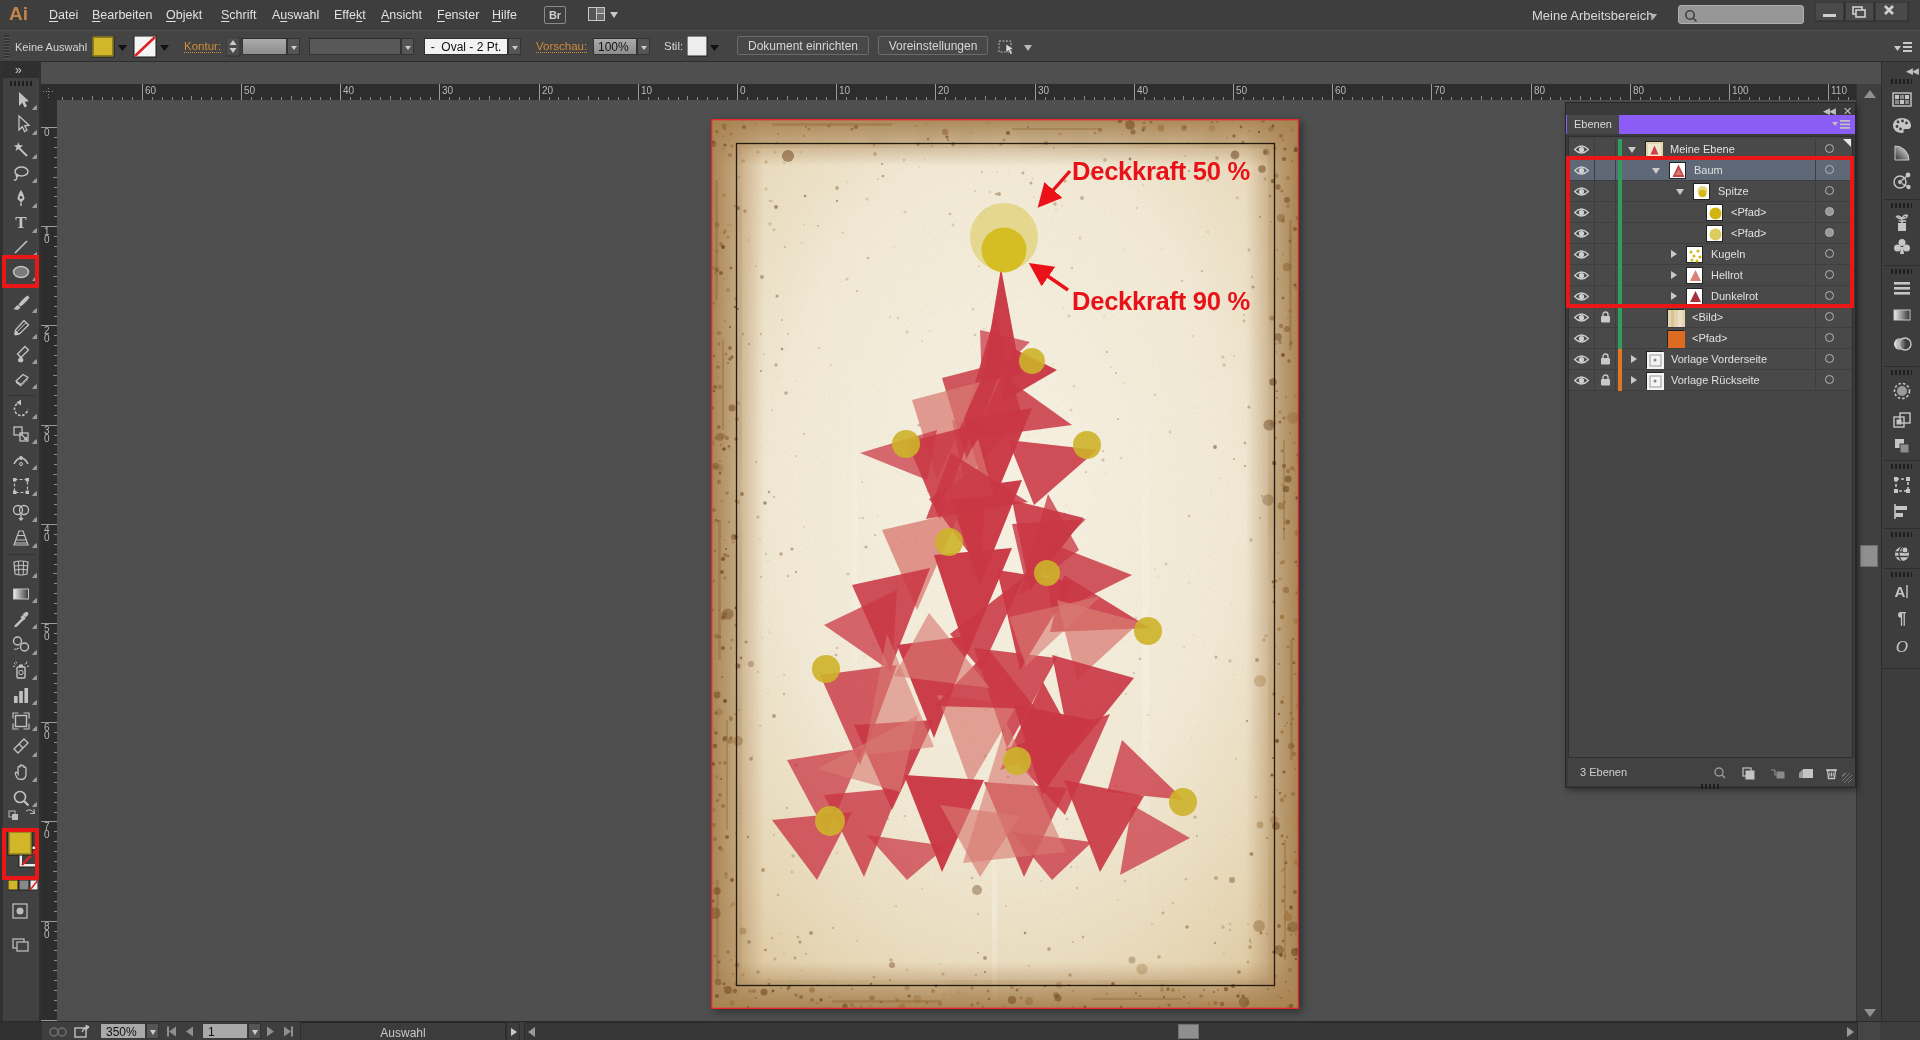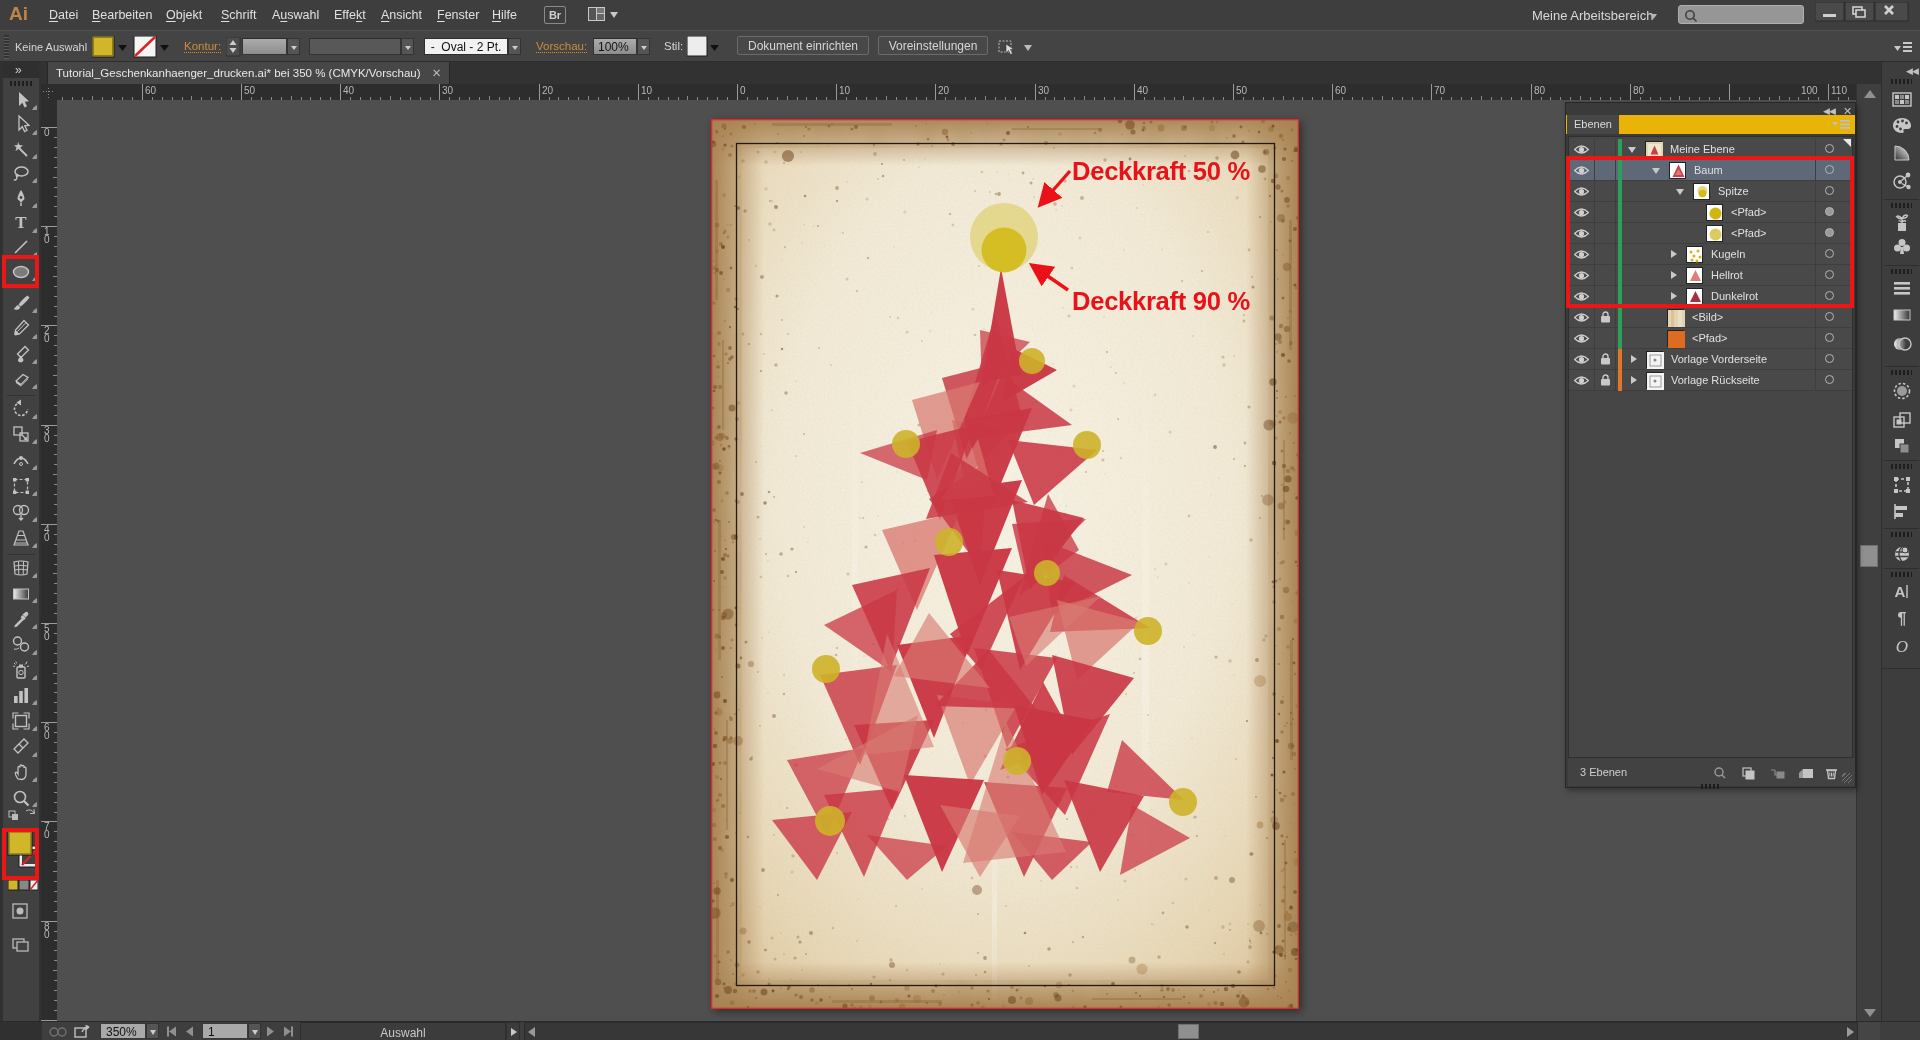--- a/index.html
+++ b/index.html
@@ -40,21 +40,21 @@
 #canvas{left:57px;top:100px;width:1799px;height:921px;background:#4f4f4f;overflow:hidden}
 
 #vscroll{left:1856px;top:84px;width:25px;height:937px;background:#3f3f3f;border-left:1px solid #333}
 #hscrollrow{left:0;top:1021px;width:1920px;height:19px;background:#3e3e3e;border-top:1px solid #2a2a2a}
 .thumb{position:absolute;background:#8f8f8f;border:1px solid #6f6f6f}
 .sarrow{position:absolute;width:0;height:0}
 
 .lightfield{position:absolute;background:#a9a9a9;border:1px solid #3a3a3a;color:#111;font-size:12px;height:16px}
 
 #lpanel{left:1565px;top:102px;width:291px;height:686px;background:#3a3a3a;border:1px solid #272727;box-shadow:2px 3px 6px rgba(0,0,0,.35)}
-#lp-tabrow{position:absolute;left:0;top:12px;width:100%;height:19px;background:#eab308}
+#lp-tabrow{position:absolute;left:0;top:12px;width:100%;height:19px;background:#8b5cf6}
 #lp-tab{position:absolute;left:1px;top:0px;width:52px;height:19px;background:#474747;color:#dadada;font-size:11px;text-align:center;line-height:19px}
 #lp-rows{position:absolute;left:2px;top:33px;width:285px;height:622px;background:#464646;border:1px solid #2f2f2f}
 .lrow{position:absolute;left:0;width:283px;height:21px;background:#494949;border-bottom:1px solid #3e3e3e;color:#e0e0e0;font-size:11px}
 .lrow.sel{background:#5e6876}
 .lcell-eye{position:absolute;left:0;top:0;width:26px;height:21px;border-right:1px solid #3e3e3e}
 .lcell-lock{position:absolute;left:26px;top:0;width:21px;height:21px;border-right:1px solid #3e3e3e}
 .cbar{position:absolute;left:49px;top:0;width:4px;height:21px}
 .lthumb{position:absolute;top:2px;width:17px;height:17px;background:#fff;border:1px solid #222}
 .llabel{position:absolute;top:4px}
 .ltarget{position:absolute;right:18px;top:5px;width:9px;height:9px;border:1.5px solid #b5b5b5;border-radius:50%}
@@ -147,23 +147,20 @@
 <rect x="1" y="3" width="12" height="11" fill="none" stroke="#bbb" stroke-dasharray="2 1.5"></rect>
 <path d="M8 6 l0 9 l2.5-2.5 l2 4 l2-1 l-2-4 l3.2-0.3 z" fill="#ddd" stroke="#333" stroke-width="0.6"></path>
 <path d="M26 7 l8 0 l-4 6 z" fill="#bbb"></path>
       </svg>
       <svg class="abs" style="left:1894px;top:11px" width="18" height="11">
 <path d="M0 4 l7 0 l-3.5 5 z" fill="#c8c8c8"></path>
         <rect x="9" y="0" width="10" height="2" fill="#c8c8c8"></rect>
 <rect x="9" y="4" width="10" height="2" fill="#c8c8c8"></rect>
         <rect x="9" y="8" width="10" height="2" fill="#c8c8c8"></rect>
       </svg>
-    </div>
-<div class="abs" id="tabstrip">
-      <div id="doctab">Tutorial_Geschenkanhaenger_drucken.ai* bei 350 % (CMYK/Vorschau) <span style="color:#bbb;margin-left:8px">✕</span></div>
     </div>
 <div class="abs" id="toolsL"></div>
 <div class="abs" id="tools">
       <div id="toolcap">
         <span style="position:absolute;left:12px;top:1px;font-size:12px;color:#cfcfcf">»</span>
       </div>
       <div class="grip" style="left:7px;top:19px;width:22px"></div>
       <div class="tool" style="top:26px">
         <svg width="20" height="20" viewBox="0 0 20 20">
           <path d="M8 2 L8 16 L11.3 12.7 L13.6 17.5 L16 16.3 L13.8 11.8 L18 11.2 Z" fill="#c2c2c2"></path>
@@ -1509,21 +1506,21 @@
       <div class="rnum" style="left:1195px;top:1px">50</div>
       <div class="abs" style="left:1192px;top:0;width:1px;height:16px;background:#9a9a9a"></div>
       <div class="rnum" style="left:1294px;top:1px">60</div>
       <div class="abs" style="left:1291px;top:0;width:1px;height:16px;background:#9a9a9a"></div>
       <div class="rnum" style="left:1393px;top:1px">70</div>
       <div class="abs" style="left:1390px;top:0;width:1px;height:16px;background:#9a9a9a"></div>
       <div class="rnum" style="left:1493px;top:1px">80</div>
       <div class="abs" style="left:1490px;top:0;width:1px;height:16px;background:#9a9a9a"></div>
       <div class="rnum" style="left:1592px;top:1px">80</div>
       <div class="abs" style="left:1589px;top:0;width:1px;height:16px;background:#9a9a9a"></div>
-      <div class="rnum" style="left:1760px;top:1px">100</div>
+      <div class="rnum" style="left:1691px;top:1px">100</div>
       <div class="abs" style="left:1688px;top:0;width:1px;height:16px;background:#9a9a9a"></div>
       <div class="rnum" style="left:1790px;top:1px">110</div>
       <div class="abs" style="left:1787px;top:0;width:1px;height:16px;background:#9a9a9a"></div>
       <div class="abs" style="left:11.5px;top:13px;width:1px;height:3px;background:#8a8a8a"></div>
       <div class="abs" style="left:21.4px;top:13px;width:1px;height:3px;background:#8a8a8a"></div>
       <div class="abs" style="left:31.4px;top:13px;width:1px;height:3px;background:#8a8a8a"></div>
       <div class="abs" style="left:41.3px;top:13px;width:1px;height:3px;background:#8a8a8a"></div>
       <div class="abs" style="left:51.2px;top:12px;width:1px;height:4px;background:#8a8a8a"></div>
       <div class="abs" style="left:61.1px;top:13px;width:1px;height:3px;background:#8a8a8a"></div>
       <div class="abs" style="left:71.0px;top:13px;width:1px;height:3px;background:#8a8a8a"></div>

